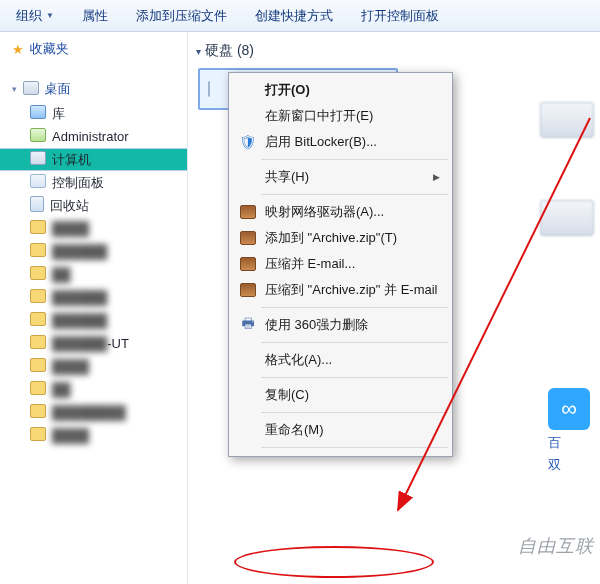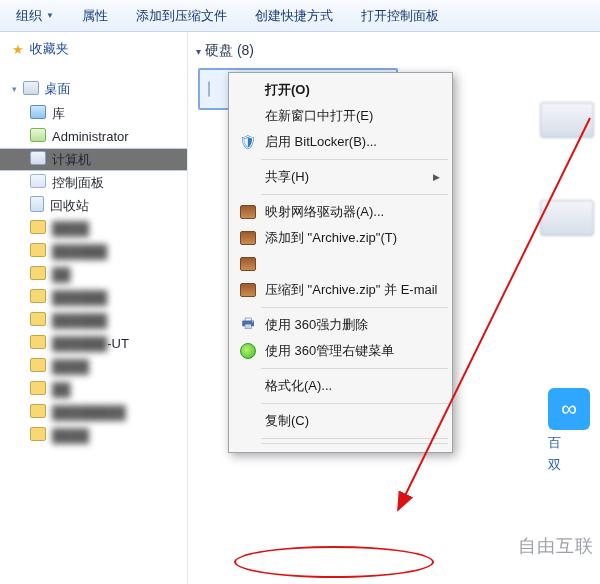--- a/index.html
+++ b/index.html
@@ -63,21 +63,21 @@
     display: flex;
     align-items: center;
     gap: 6px;
     padding: 3px 8px 3px 30px;
     font-size: 13px;
     color: #1f2430;
     height: 23px;
     white-space: nowrap;
   }
   .nav .item.selected {
-    background: #737373;
+    background: #14b8a6;
     border: 1px solid #b8cdee;
     border-left: none;
     border-right: none;
   }
   .nav .item .blur-text {
     filter: blur(3px);
     color: #5a5a5a;
   }
   .nav .spacer { height: 14px; }
   .content {
@@ -188,20 +188,21 @@
     position: absolute;
     pointer-events: none;
     left: 0; top: 0;
   }
   .watermark {
     position: absolute;
     right: 6px;
     bottom: 26px;
     color: rgba(90,98,110,0.6);
     font-size: 18px;
+    font-style: italic;
     letter-spacing: 1px;
     filter: blur(0.5px);
   }
   
   .i-star { color:#f5a623; }
   .i-folder { width:16px;height:14px;background:#f8d775;border:1px solid #caa648;border-radius:2px;display:inline-block; }
   .i-lib { width:16px;height:14px;background:linear-gradient(#cfe8ff,#8fc2f4);border:1px solid #5b8fc4;border-radius:2px;display:inline-block; }
   .i-user { width:16px;height:14px;background:linear-gradient(#e6f7d8,#b8e192);border:1px solid #7fb35a;border-radius:2px;display:inline-block; }
   .i-comp { width:16px;height:14px;background:linear-gradient(#eef3fb,#cfdaea);border:1px solid #8ea4c3;border-radius:2px;display:inline-block; }
   .i-net { width:14px;height:14px;background:#3b8ee6;border-radius:50%;display:inline-block;border:1px solid #2b6fbf; }
@@ -376,49 +377,48 @@
   <div class="row">
     <span class="ico">
         <span class="i-zip"></span>
       </span>
     <span class="lbl">添加到 "Archive.zip"(T)</span>
   </div>
   <div class="row">
     <span class="ico">
         <span class="i-zip"></span>
       </span>
+    <span class="lbl">压缩并 E-mail...</span>
   </div>
   <div class="row">
     <span class="ico">
         <span class="i-zip"></span>
       </span>
     <span class="lbl">压缩到 "Archive.zip" 并 E-mail</span>
   </div>
   <div class="sep"></div>
   <div class="row">
     <span class="ico i-printer">🖶</span>
     <span class="lbl">使用 360强力删除</span>
   </div>
-  <div class="row">
-    <span class="ico">
-        <span class="i-360"></span>
-      </span>
-    <span class="lbl">使用 360管理右键菜单</span>
-  </div>
   <div class="sep"></div>
   <div class="row">
     <span class="ico"></span>
     <span class="lbl">格式化(A)...</span>
   </div>
   <div class="sep"></div>
   <div class="row">
     <span class="ico"></span>
     <span class="lbl">复制(C)</span>
   </div>
   <div class="sep"></div>
+  <div class="row">
+    <span class="ico"></span>
+    <span class="lbl">重命名(M)</span>
+  </div>
   <div class="sep"></div>
 </div>
 
 <div class="highlight-oval"></div>
 <svg class="arrow-line" width="600" height="584">
   <defs>
     <marker id="arrhead" markerWidth="10" markerHeight="8" refX="9" refY="4" orient="auto">
       <polygon points="0 0, 10 4, 0 8" fill="#d11"></polygon>
     </marker>
   </defs>

